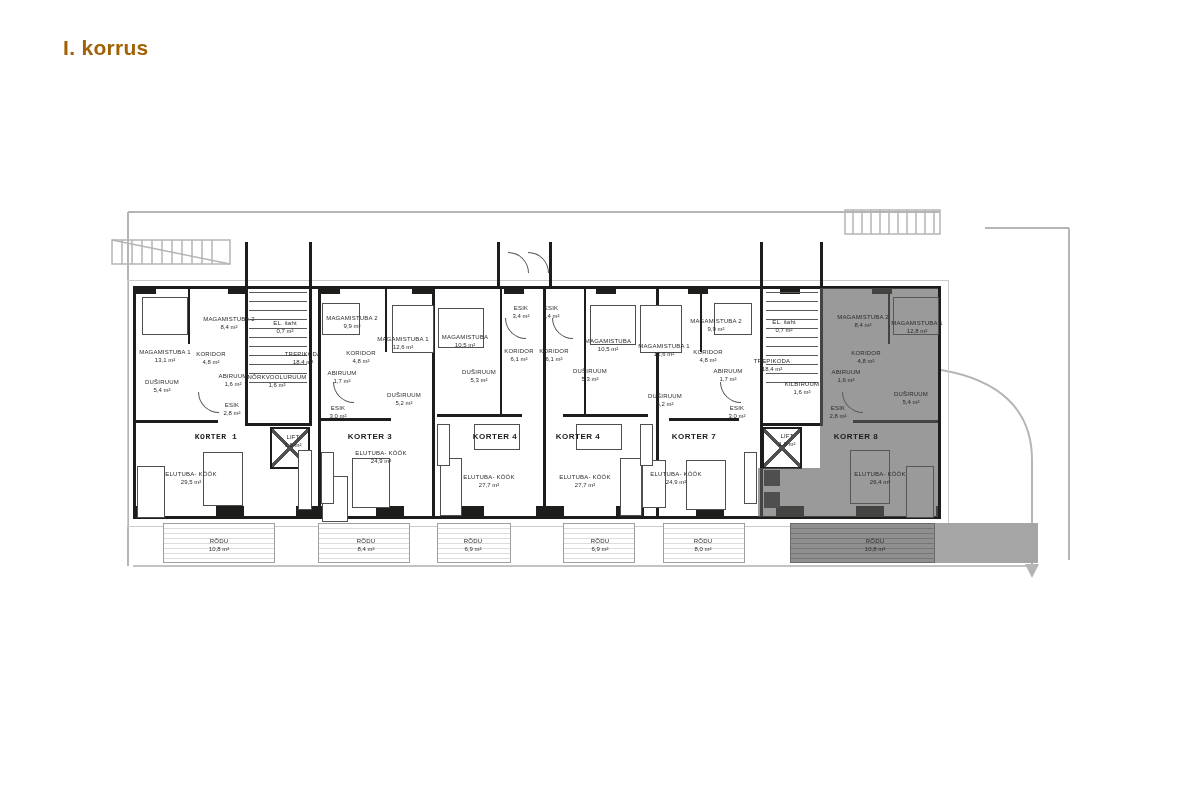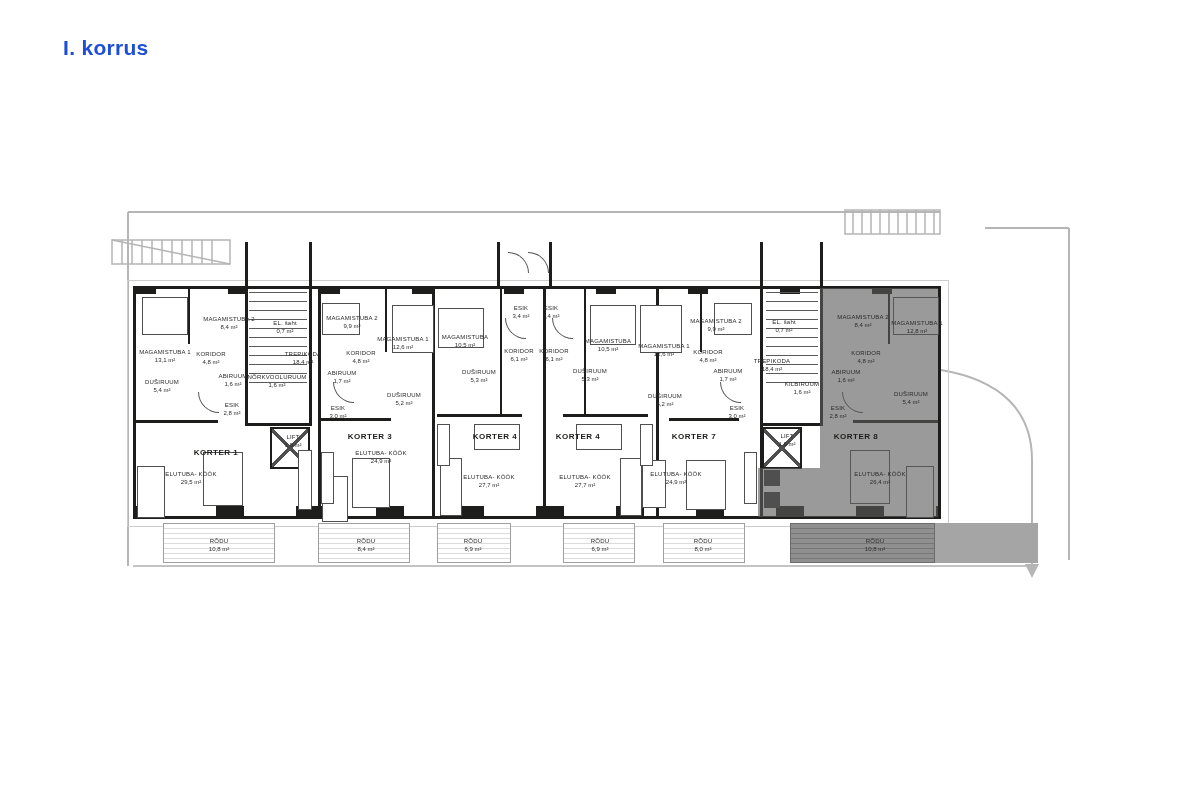--- a/index.html
+++ b/index.html
@@ -1,18 +1,18 @@
 <!DOCTYPE html>
 <html><head>
 <meta charset="utf-8">
 <style>
   html,body{margin:0;padding:0;background:#ffffff;}
   .canvas{position:relative;width:1180px;height:788px;background:#ffffff;overflow:hidden;
           font-family:"Liberation Sans",sans-serif;}
-  .title{position:absolute;left:63px;top:36px;font-size:21px;font-weight:bold;color:#1d4ed8;letter-spacing:.3px;}
+  .title{position:absolute;left:63px;top:36px;font-size:21px;font-weight:bold;color:#a16207;letter-spacing:.3px;}
   svg.site{position:absolute;left:0;top:0;z-index:0;}
   .off{position:absolute;left:127px;top:280px;width:820px;height:245px;border:1px solid #cccccc;z-index:0;}
   .building{position:absolute;left:133px;top:286px;width:808px;height:233px;border:3px solid #1d1d1b;
             box-sizing:border-box;background:#ffffff;z-index:1;}
   .w{position:absolute;background:#1d1d1b;z-index:2;}
   .pier{position:absolute;z-index:2;}
   .furn{position:absolute;border:1px solid #4f4f4f;background:#ffffff;box-sizing:border-box;z-index:2;}
   .dark{position:absolute;background:#3a3a3a;z-index:2;}
   .stairs{position:absolute;background:repeating-linear-gradient(180deg,#5a5a5a 0 1px,transparent 1px 9px);z-index:2;}
   .lift{position:absolute;border:2px solid #1d1d1b;box-sizing:border-box;background-color:#fff;
@@ -182,21 +182,21 @@
     <span class="ra">1,6 m²</span>
   </div>
   <div class="rl" style="left:162px;top:379px;">
     <span class="rn">DUŠIRUUM</span>
     <span class="ra">5,4 m²</span>
   </div>
   <div class="rl" style="left:232px;top:402px;">
     <span class="rn">ESIK</span>
     <span class="ra">2,8 m²</span>
   </div>
-  <div class="ul" style="left:216px;top:448px;">KORTER 1</div>
+  <div class="ul" style="left:216px;top:432px;font-family:Liberation Mono, monospace;">KORTER 1</div>
   <div class="rl" style="left:191px;top:471px;">
     <span class="rn">ELUTUBA- KÖÖK</span>
     <span class="ra">29,5 m²</span>
   </div>
   <div class="rl" style="left:219px;top:538px;">
     <span class="rn">RÕDU</span>
     <span class="ra">10,8 m²</span>
   </div>
 
   <div class="rl" style="left:285px;top:320px;">

